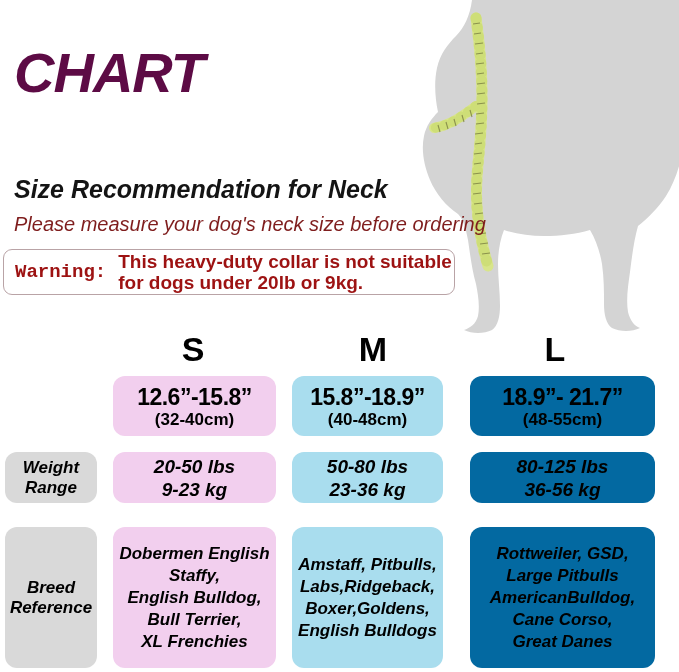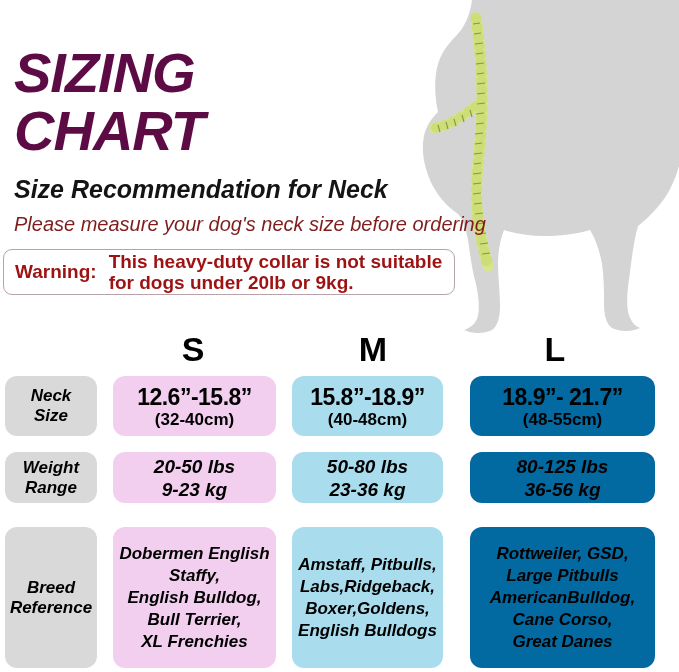--- a/index.html
+++ b/index.html
@@ -83,20 +83,21 @@
     box-sizing: border-box;
     display: flex;
     align-items: center;
   }
   #warning-label {
     font-weight: bold;
     font-size: 19px;
     color: #9d1212;
     padding-left: 11px;
     white-space: nowrap;
+    font-family: Liberation Mono, monospace;
   }
   #warning-text {
     font-weight: bold;
     font-size: 19px;
     line-height: 21px;
     color: #9d1212;
     padding-left: 12px;
     white-space: pre-line;
   }
 
@@ -221,39 +222,36 @@
         <line x1="50" y1="116" x2="52" y2="123"></line>
         <line x1="42" y1="121" x2="44" y2="128"></line>
         <line x1="34" y1="125" x2="36" y2="132"></line>
         <line x1="26" y1="128" x2="28" y2="135"></line>
         <line x1="18" y1="131" x2="20" y2="138"></line>
       </g>
     </g>
   </svg>
 
   <div id="title-block">
-    <div class="title-line">SIZING</div>
     <div class="title-line">CHART</div>
   </div>
 
   <div id="subtitle">Size Recommendation for Neck</div>
   <div id="instruction">Please measure your dog's neck size before ordering</div>
 
   <div id="warning-box">
     <span id="warning-label">Warning:</span>
     <span id="warning-text">This heavy-duty collar is not suitable
 for dogs under 20lb or 9kg.</span>
   </div>
 
   <div class="size-head" id="size-head-s">S</div>
   <div class="size-head" id="size-head-m">M</div>
   <div class="size-head" id="size-head-l">L</div>
 
-  <div class="cell label-cell row-neck">Neck
-Size</div>
   <div class="cell data-cell neck-cell col-s row-neck">
     <span class="neck-in">12.6”-15.8”</span>
     <span class="neck-cm">(32-40cm)</span>
   </div>
   <div class="cell data-cell neck-cell col-m row-neck">
     <span class="neck-in">15.8”-18.9”</span>
     <span class="neck-cm">(40-48cm)</span>
   </div>
   <div class="cell data-cell neck-cell col-l row-neck">
     <span class="neck-in">18.9”- 21.7”</span>

